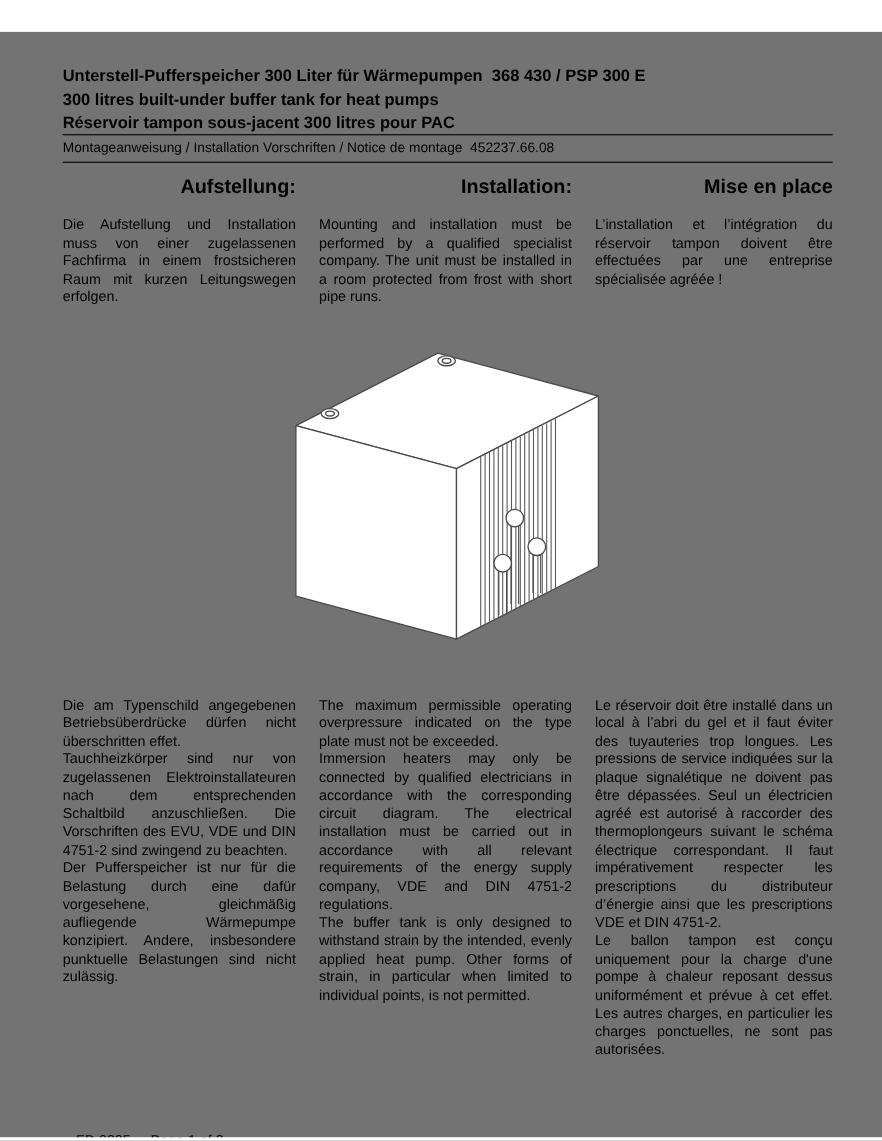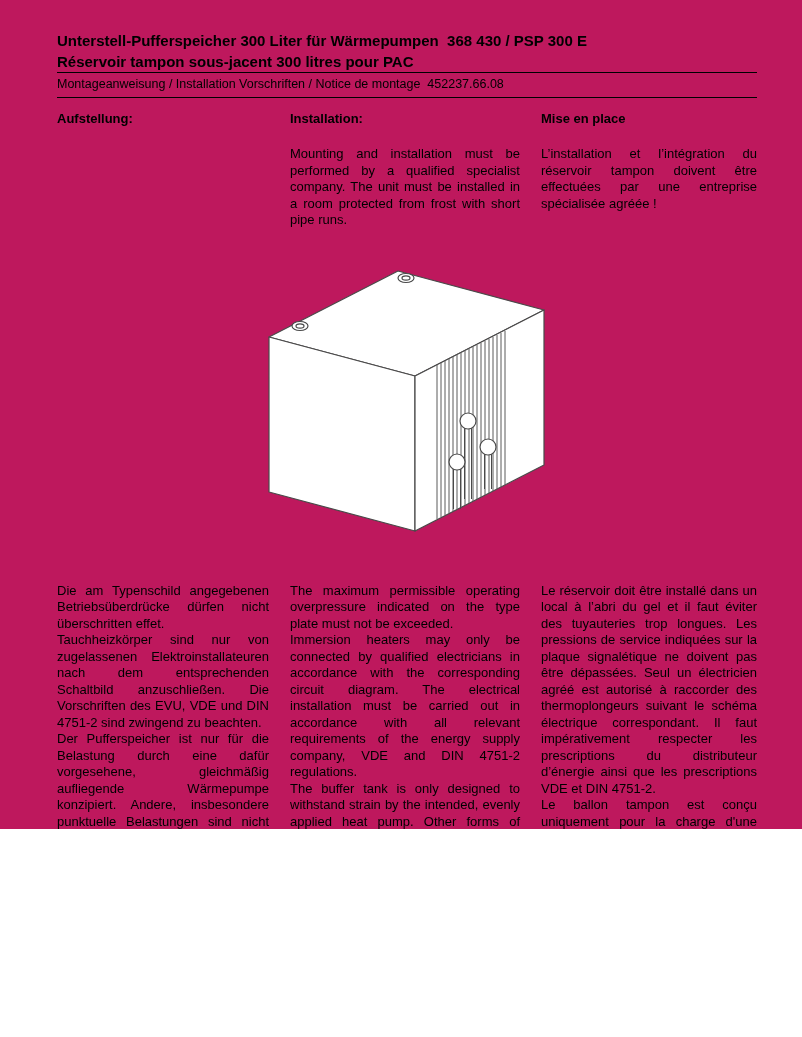--- a/index.html
+++ b/index.html
@@ -1,24 +1,25 @@
 <!DOCTYPE html>
 <html><head>
 <meta charset="utf-8">
 <style>
   html, body { margin:0; padding:0; background:#ffffff; }
   .page {
     position:relative;
-    width:802px; height:829px;
-    background:#be185d;
+    width:802px; height:1005px;
+    background:#737373;
     color:#000;
     font-family:"Liberation Sans", sans-serif;
     box-sizing:border-box;
     padding:30px 45px 0 57px;
     overflow:hidden;
+    margin-top:29px;
   }
   .title-line {
     font-weight:bold;
     font-size:15px;
     line-height:21px;
     white-space:pre-wrap;
   }
   hr.rule {
     height:0; border:0; border-top:1px solid #000;
     margin:0;
@@ -30,23 +31,24 @@
     padding:3px 0 5px 0;
     white-space:pre-wrap;
   }
   .cols {
     display:grid;
     grid-template-columns:212px 230px 216px;
     column-gap:21px;
   }
   .col-heading {
     font-weight:bold;
-    font-size:13px;
+    font-size:18px;
     line-height:16px;
     margin:13px 0 19px 0;
+    text-align:right;
   }
   .col-body, .col-body p {
     font-size:13px;
     line-height:16.5px;
     text-align:justify;
   }
   .col-body p { margin:0; }
   figure.drawing-wrap {
     margin:0;
     height:354px;
@@ -61,30 +63,32 @@
   }
   .footer-page { margin-left:18px; }
 </style>
 </head>
 <body>
 
 <div class="page">
 
   <header>
     <div class="title-line">Unterstell-Pufferspeicher 300 Liter für Wärmepumpen  368 430 / PSP 300 E</div>
+    <div class="title-line">300 litres built-under buffer tank for heat pumps</div>
     <div class="title-line">Réservoir tampon sous-jacent 300 litres pour PAC</div>
   </header>
 
   <hr class="rule rule-top">
   <div class="doc-line">Montageanweisung / Installation Vorschriften / Notice de montage  452237.66.08</div>
   <hr class="rule">
 
   <section class="cols cols-top">
     <div class="col">
       <div class="col-heading">Aufstellung:</div>
+      <div class="col-body">Die Aufstellung und Installation muss von einer zugelassenen Fachfirma in einem frostsicheren Raum mit kurzen Leitungswegen erfolgen.</div>
     </div>
     <div class="col">
       <div class="col-heading">Installation:</div>
       <div class="col-body">Mounting and installation must be performed by a qualified specialist company. The unit must be installed in a room protected from frost with short pipe runs.</div>
     </div>
     <div class="col">
       <div class="col-heading">Mise en place</div>
       <div class="col-body">L’installation et l’intégration du réservoir tampon doivent être effectuées par une entreprise spécialisée agréée !</div>
     </div>
   </section>

